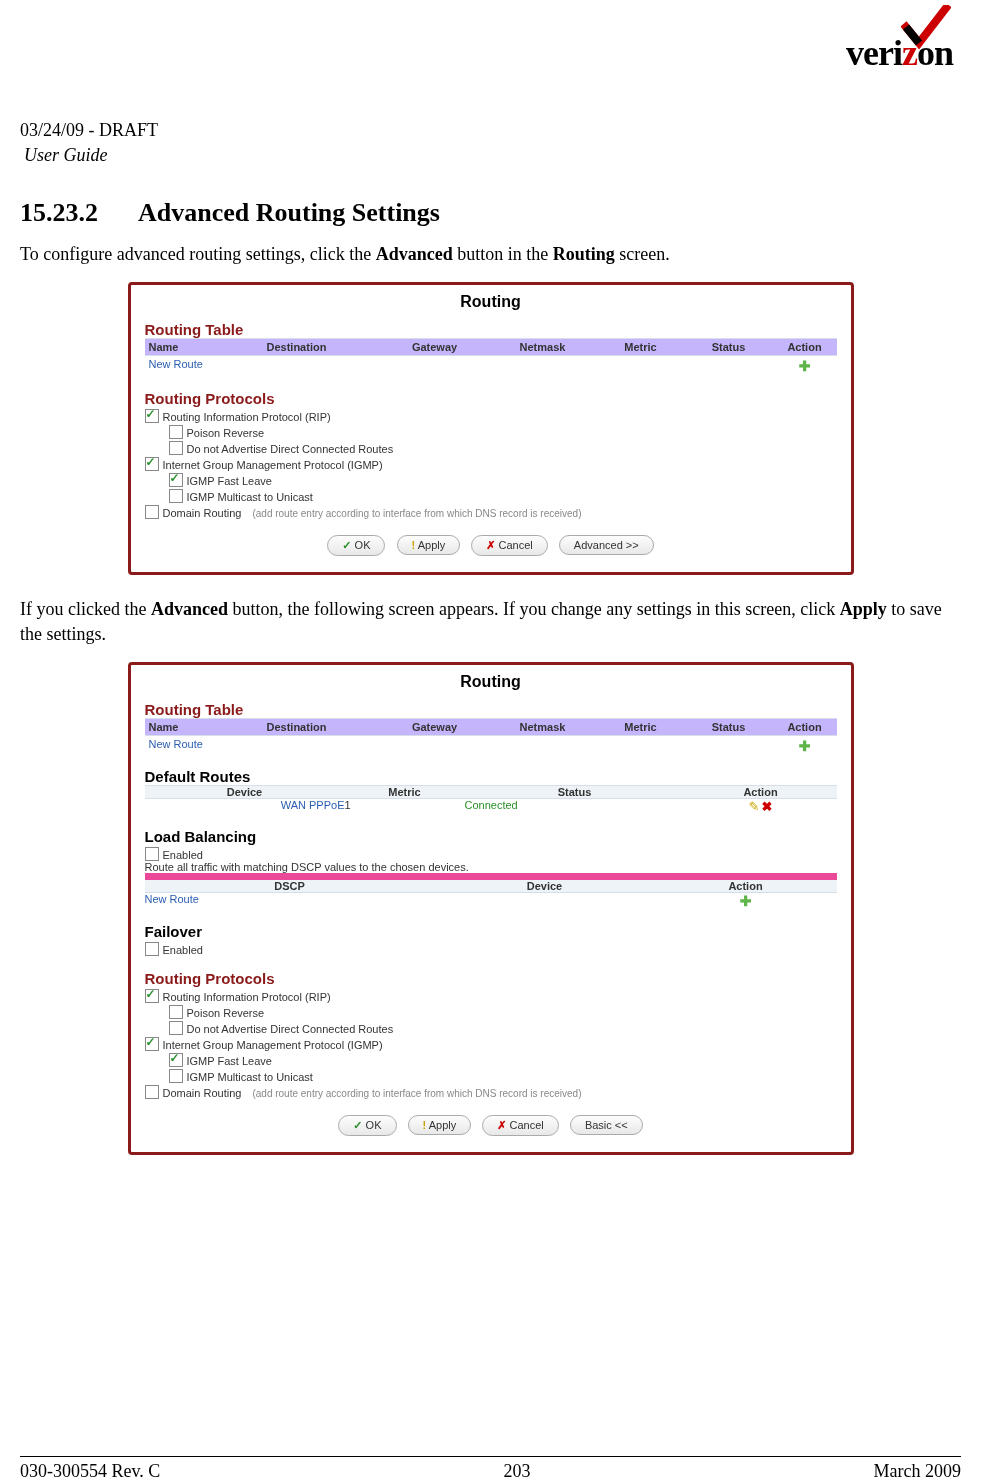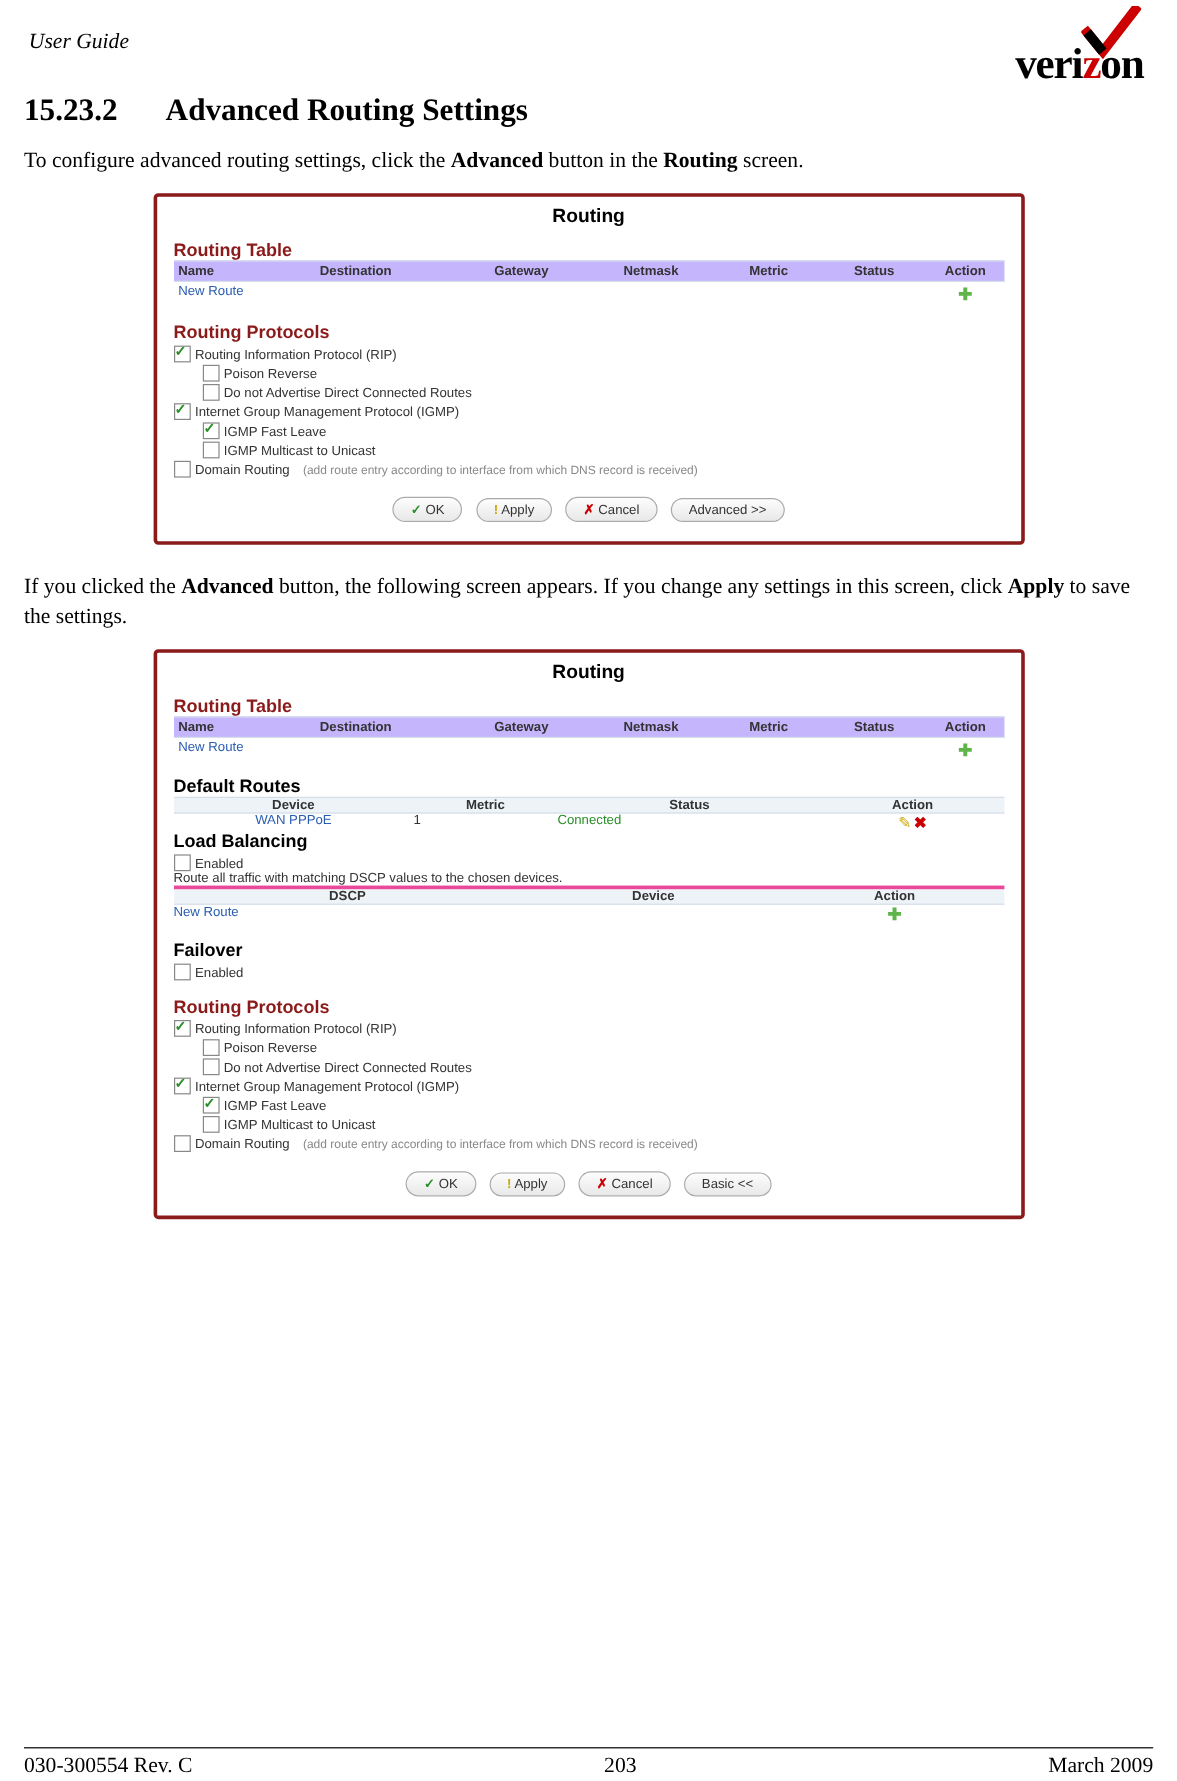--- a/index.html
+++ b/index.html
@@ -42,38 +42,39 @@
 .x-mark{color:#c00;font-weight:bold}
 .dflt-head{display:flex;background:#eef3f8;border-top:1px solid #d6deea;border-bottom:1px solid #d6deea;font-weight:bold}
 .dc-dev{flex:0 0 200px;text-align:center}
 .dc-met{flex:0 0 120px;text-align:center}
 .dc-st{flex:0 0 220px;text-align:center}
 .dc-act{flex:1;text-align:center}
 .dflt-row{display:flex}
 .green{color:#2a8f2a}
 .edit-icon{color:#caa500;font-size:13px;margin-right:2px;cursor:pointer}
 .del-icon{color:#c00;font-size:13px;font-weight:bold;cursor:pointer}
-.dscp-head{display:flex;background:#eef3f8;border-top:3px solid #ec4899;border-bottom:1px solid #d6deea;font-weight:bold}
+.dscp-head{display:flex;background:#eef3f8;border-top:7px solid #ec4899;border-bottom:1px solid #d6deea;font-weight:bold}
 .dscp-c1{flex:0 0 290px;text-align:center}
 .dscp-c2{flex:0 0 220px;text-align:center}
 .dscp-c3{flex:1;text-align:center}
 .footer{position:absolute;bottom:12px;left:20px;right:20px;border-top:1px solid #000;padding-top:4px;display:flex;justify-content:space-between;font-size:18px}
 </style>
 </head>
 <body>
 
 <div class="page">
  <div class="logo">
   <svg class="logo-check" width="50" height="45">
         <path d="M5 22 L18 38 L45 3" stroke="#c00" stroke-width="8" fill="none" stroke-linecap="square"></path>
         <path d="M5 22 L18 38" stroke="#000" stroke-width="8" fill="none"></path>
       </svg>
   <div class="logo-text"><span>veri</span><span class="red">z</span><span>on</span></div>
  </div>
 
+ <div class="draft">03/24/09 - DRAFT</div>
  <div class="subhead">
   <span>User Guide</span>
  </div>
 
  <div class="section-num">
   <span>15.23.2</span><span class="section-title">Advanced Routing Settings</span>
  </div>
 
  <div class="body-text">
   <span>To configure advanced routing settings, click the </span><b>Advanced</b><span> button in the </span><b>Routing</b><span> screen.</span>
@@ -166,27 +167,27 @@
    </div>
 
    <div class="sect-lbl" style="color:#000;margin-top:12px">Default Routes</div>
    <div class="dflt-head">
     <div class="dc-dev">Device</div>
     <div class="dc-met">Metric</div>
     <div class="dc-st">Status</div>
     <div class="dc-act">Action</div>
    </div>
    <div class="dflt-row">
-    <div class="dc-dev link" style="text-align:center">WAN PPPoE</div>
+    <div class="dc-dev link" style="text-align:right">WAN PPPoE</div>
     <div class="dc-met" style="text-align:left">1</div>
     <div class="dc-st green" style="text-align:left">Connected</div>
     <div class="dc-act"><span class="edit-icon">✎</span><span class="del-icon">✖</span></div>
    </div>
 
-   <div class="sect-lbl" style="color:#000;margin-top:0">Load Balancing</div>
+   <div class="sect-lbl" style="color:#000;margin-top:14px">Load Balancing</div>
    <div class="chk-row">
           <span class="chk"></span>
           <span>Enabled</span>
         </div>
 
    <div>Route all traffic with matching DSCP values to the chosen devices.</div>
    <div class="dscp-head">
     <div class="dscp-c1">DSCP</div>
     <div class="dscp-c2">Device</div>
     <div class="dscp-c3">Action</div>

